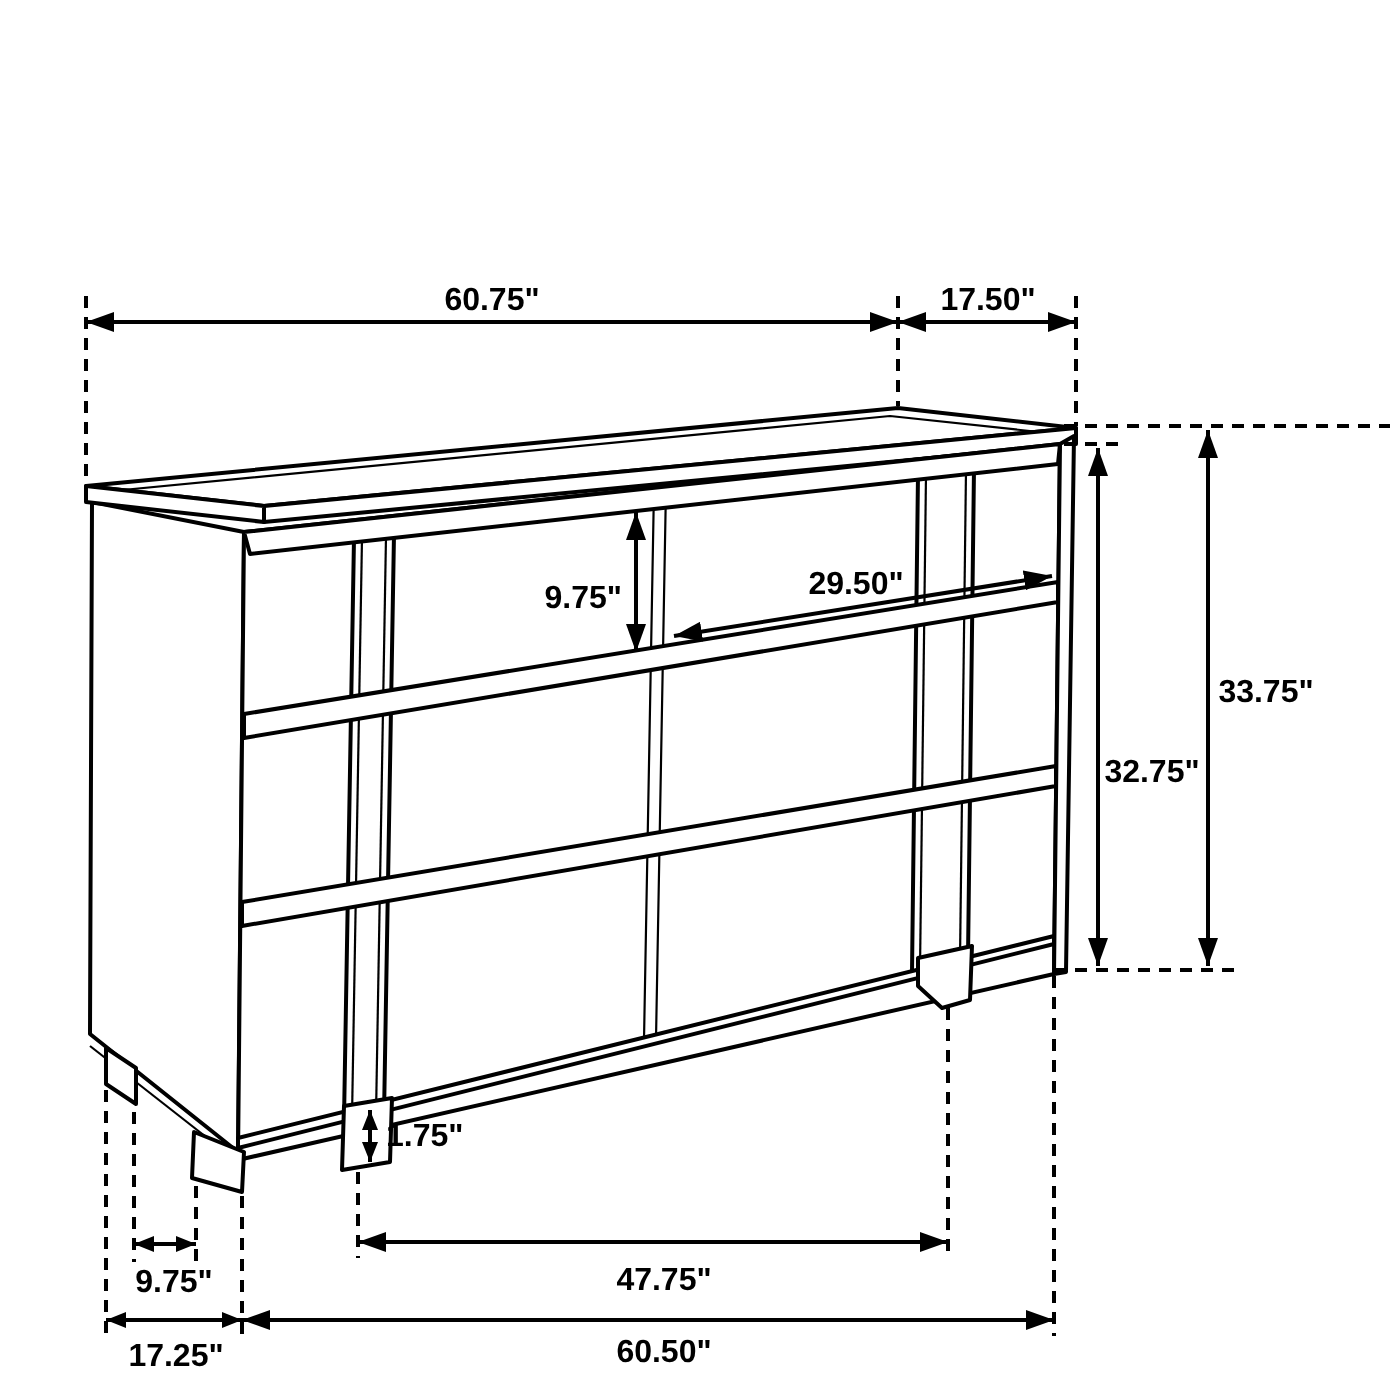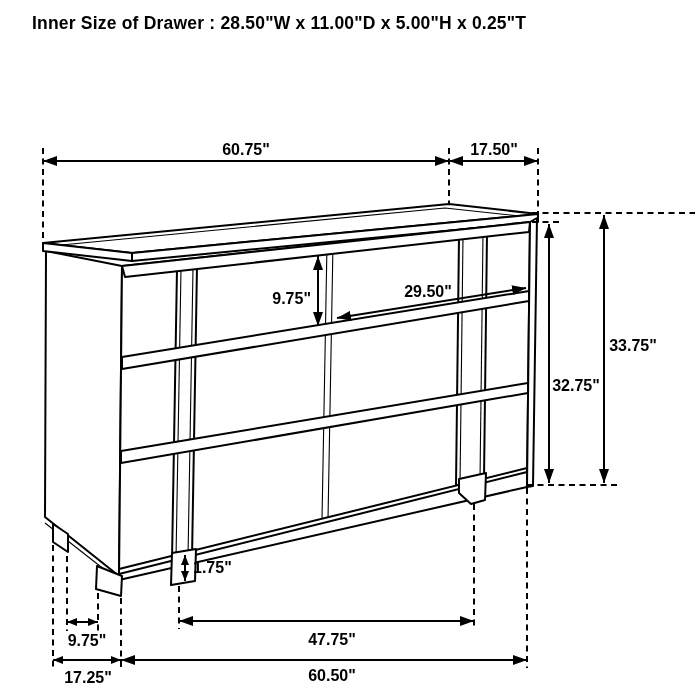--- a/index.html
+++ b/index.html
@@ -12,21 +12,20 @@
   .fw{fill:#fff;}
   .thin{stroke-width:1.1;}
   .dash{stroke-dasharray:6 4.5;}
   .dim{stroke:#000;stroke-width:2;fill:none;}
   text.dlab{font-family:"Liberation Sans",sans-serif;font-size:16px;font-weight:bold;fill:#000;}
 </style>
 </head>
 <body>
 
 <div id="stage">
-  <div id="title">Inner Size of Drawer : 28.50"W x 11.00"D x 5.00"H x 0.25"T</div>
 
   <svg width="700" height="700" viewBox="0 0 700 700">
     <defs>
       <marker id="ah" markerWidth="14" markerHeight="10" refX="14" refY="5" orient="auto-start-reverse" markerUnits="userSpaceOnUse">
         <path d="M0,0 L14,5 L0,10 Z" fill="#000"></path>
       </marker>
       <marker id="ahs" markerWidth="10" markerHeight="8" refX="10" refY="4" orient="auto-start-reverse" markerUnits="userSpaceOnUse">
         <path d="M0,0 L10,4 L0,8 Z" fill="#000"></path>
       </marker>
     </defs>

